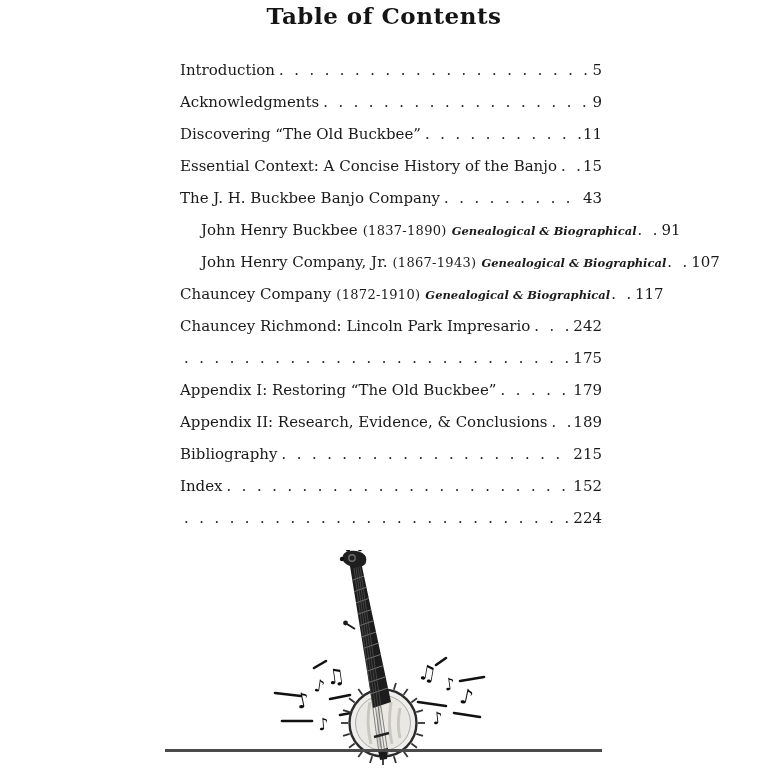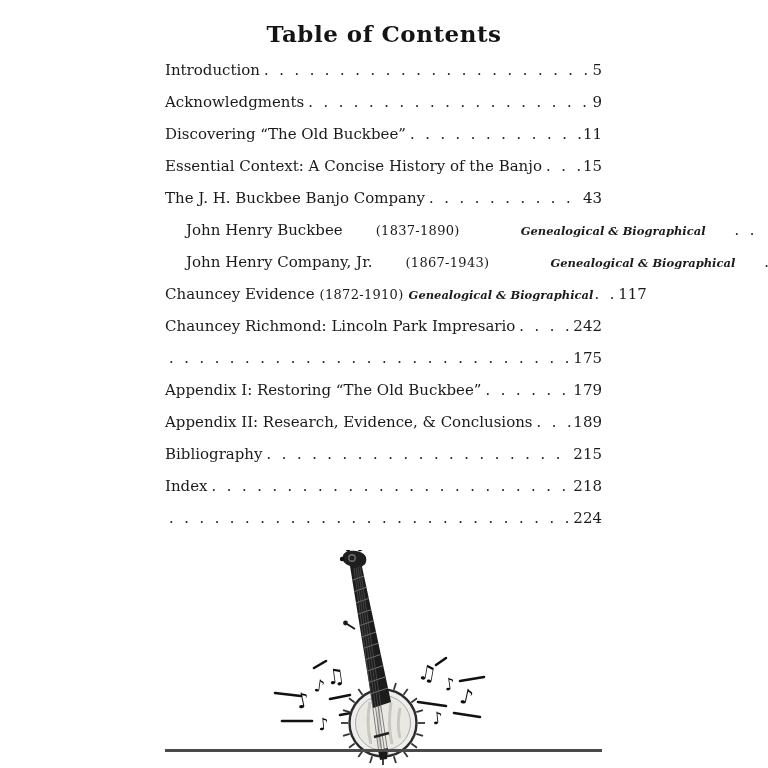--- a/index.html
+++ b/index.html
@@ -9,33 +9,33 @@
     background:#ffffff;
     overflow:hidden;
     font-family:"DejaVu Serif","Liberation Serif",serif;
     color:#1a1a1a;
   }
   .title{
     position:absolute;top:0;left:0;right:0;
     text-align:center;
     font-size:23px;font-weight:bold;
     letter-spacing:0.5px;
-    margin:0;padding-top:20px;
+    margin:0;padding-top:2px;
     color:#141414;
   }
   .toc{
-    position:absolute;left:165px;right:166px;top:54px;
+    position:absolute;left:180px;right:166px;top:54px;
   }
   .row{
     display:flex;align-items:baseline;
     height:32px;line-height:32px;
     white-space:nowrap;
     font-size:15px;
   }
-  .row.indent{padding-left:21px;gap:28px;}
+  .row.indent{padding-left:21px;}
   .label{flex:0 0 auto;}
   .dates{
     flex:0 0 auto;
     font-size:13px;
     letter-spacing:0.3px;
     margin-left:5px;
   }
   .dots{
     flex:1 1 auto;
     overflow:hidden;
@@ -130,21 +130,21 @@
     </div>
       <div class="row indent">
       <span class="label">John Henry Company, Jr.</span>
       <span class="dates">(1867-1943)</span>
       <span class="dots">. . . . . . . . . . . . . . . . . . . . . . . . . . . . . . . . . . . . . . . . . . . . . . . . . . . . . . . . . . . . </span>
       <span class="note">Genealogical &amp; Biographical</span>
       <span class="dots2">. . </span>
       <span class="pagenum">107</span>
     </div>
       <div class="row">
-      <span class="label">Chauncey Evidence</span>
+      <span class="label">Chauncey Company</span>
       <span class="dates">(1872-1910)</span>
       <span class="dots">. . . . . . . . . . . . . . . . . . . . . . . . . . . . . . . . . . . . . . . . . . . . . . . . . . . . . . . . . . . . </span>
       <span class="note">Genealogical &amp; Biographical</span>
       <span class="dots2">. . </span>
       <span class="pagenum">117</span>
     </div>
       <div class="row">
       <span class="label">Chauncey Richmond: Lincoln Park Impresario</span>
 
       <span class="dots">. . . . . . . . . . . . . . . . . . . . . . . . . . . . . . . . . . . . . . . . . . . . . . . . . . . . . . . . . . . . </span>
@@ -176,21 +176,21 @@
 
       <span class="dots">. . . . . . . . . . . . . . . . . . . . . . . . . . . . . . . . . . . . . . . . . . . . . . . . . . . . . . . . . . . . </span>
 
       <span class="pagenum">215</span>
     </div>
       <div class="row">
       <span class="label">Index</span>
 
       <span class="dots">. . . . . . . . . . . . . . . . . . . . . . . . . . . . . . . . . . . . . . . . . . . . . . . . . . . . . . . . . . . . </span>
 
-      <span class="pagenum">218</span>
+      <span class="pagenum">152</span>
     </div>
       <div class="row">
 
       <span class="dots">. . . . . . . . . . . . . . . . . . . . . . . . . . . . . . . . . . . . . . . . . . . . . . . . . . . . . . . . . . . . </span>
 
       <span class="pagenum">224</span>
     </div>
     </div>
 
   <svg class="illustration" viewBox="0 0 220 218" xmlns="http://www.w3.org/2000/svg">

